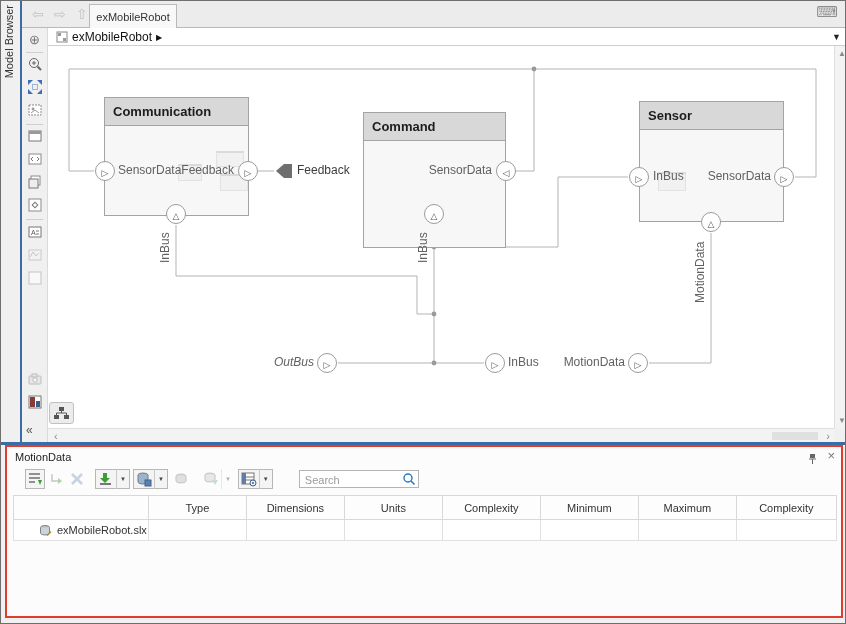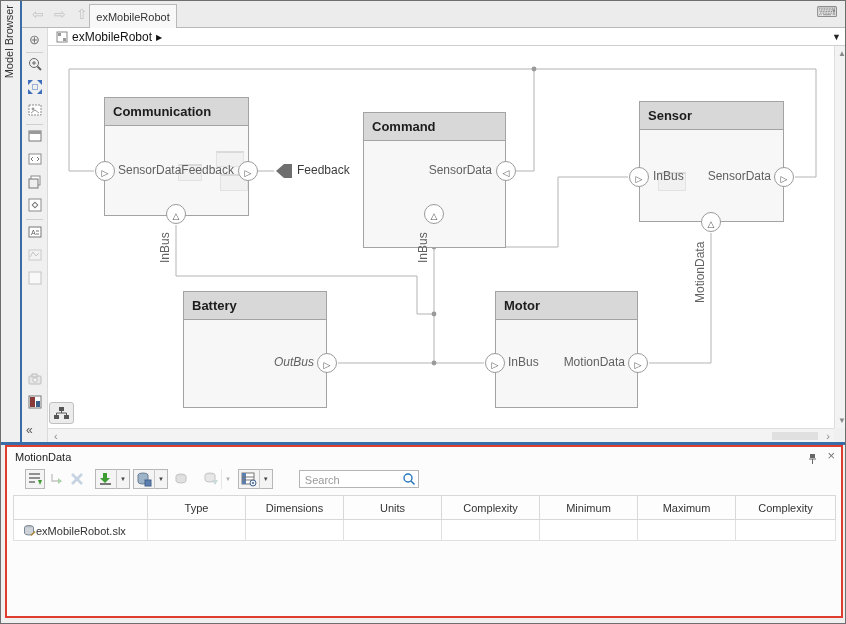--- a/index.html
+++ b/index.html
@@ -58,21 +58,21 @@
   .tcaret{font-size:6px;color:#444;padding:0 3px;border-left:1px solid #c9c9c9;height:20px;line-height:20px;}
   .grayed{opacity:.42;}
   .searchbox{position:relative;width:120px;height:18px;border:1px solid #b5b5b5;background:#fff;margin-left:24px;box-sizing:border-box;}
   .searchbox input{position:absolute;left:3px;top:1px;width:95px;height:14px;border:none;outline:none;font-size:11px;
                    font-family:"Liberation Sans",sans-serif;color:#444;background:transparent;}
   .searchbox input::placeholder{color:#9a9a9a;}
   .sicon{position:absolute;right:2px;top:1px;}
   .ptable{position:absolute;left:6px;top:48px;border-collapse:collapse;background:#fff;table-layout:fixed;}
   .ptable th{border:1px solid #d8d8d8;background:#fdfdfd;font-size:11px;font-weight:normal;color:#333;height:21px;}
   .ptable td{border:1px solid #e0e0e0;font-size:11px;color:#333;height:18px;background:#fff;}
-  .rowname{display:flex;align-items:flex-end;padding-left:8px;}
+  .rowname{display:flex;align-items:center;gap:5px;padding-left:24px;}
 </style>
 </head>
 <body>
 
 <div class="window">
 
   <div class="abs mb-strip">
     <div class="mb-label">Model Browser</div>
   </div>
 
@@ -210,26 +210,20 @@
     </svg>
 
     <div class="block" style="left:56px;top:51px;width:145px;height:119px;">
       <div class="bhead">Communication</div>
     </div>
     <div class="block" style="left:315px;top:66px;width:143px;height:136px;">
       <div class="bhead">Command</div>
     </div>
     <div class="block" style="left:591px;top:55px;width:145px;height:121px;">
       <div class="bhead">Sensor</div>
-    </div>
-    <div class="block" style="left:135px;top:245px;width:144px;height:117px;">
-      <div class="bhead">Battery</div>
-    </div>
-    <div class="block" style="left:447px;top:245px;width:143px;height:117px;">
-      <div class="bhead">Motor</div>
     </div>
 
     <div class="preview" style="left:168px;top:105px;width:26px;height:13px;"></div>
     <div class="preview" style="left:172px;top:128px;width:26px;height:14px;"></div>
     <div class="preview" style="left:130px;top:118px;width:22px;height:14px;"></div>
     <div class="preview" style="left:610px;top:126px;width:26px;height:16px;"></div>
 
     <div class="plabel" style="left:70px;top:117px;">SensorData</div>
     <div class="plabel" style="left:130px;top:117px;width:56px;text-align:right;">Feedback</div>
     <div class="plabel" style="left:360px;top:117px;width:84px;text-align:right;">SensorData</div>

